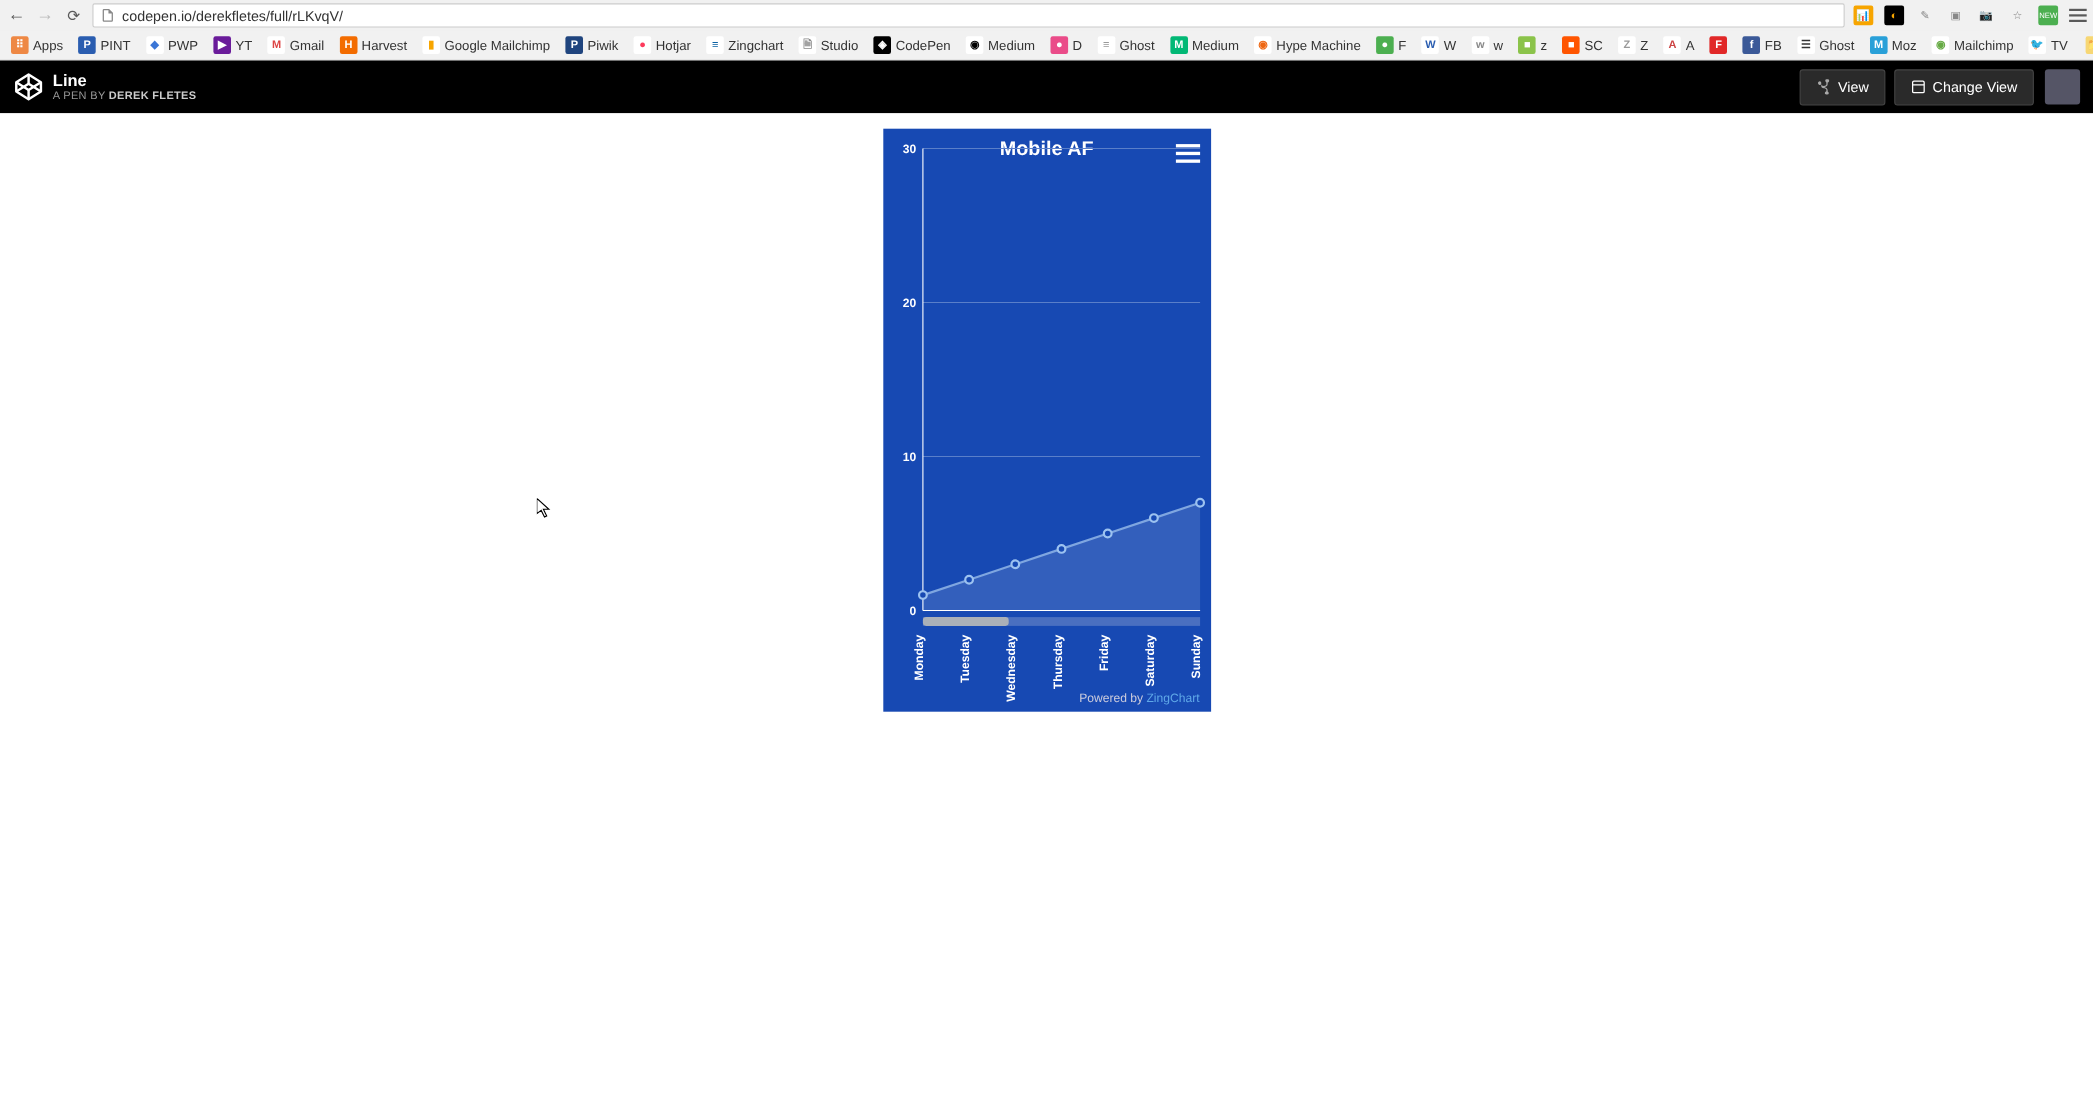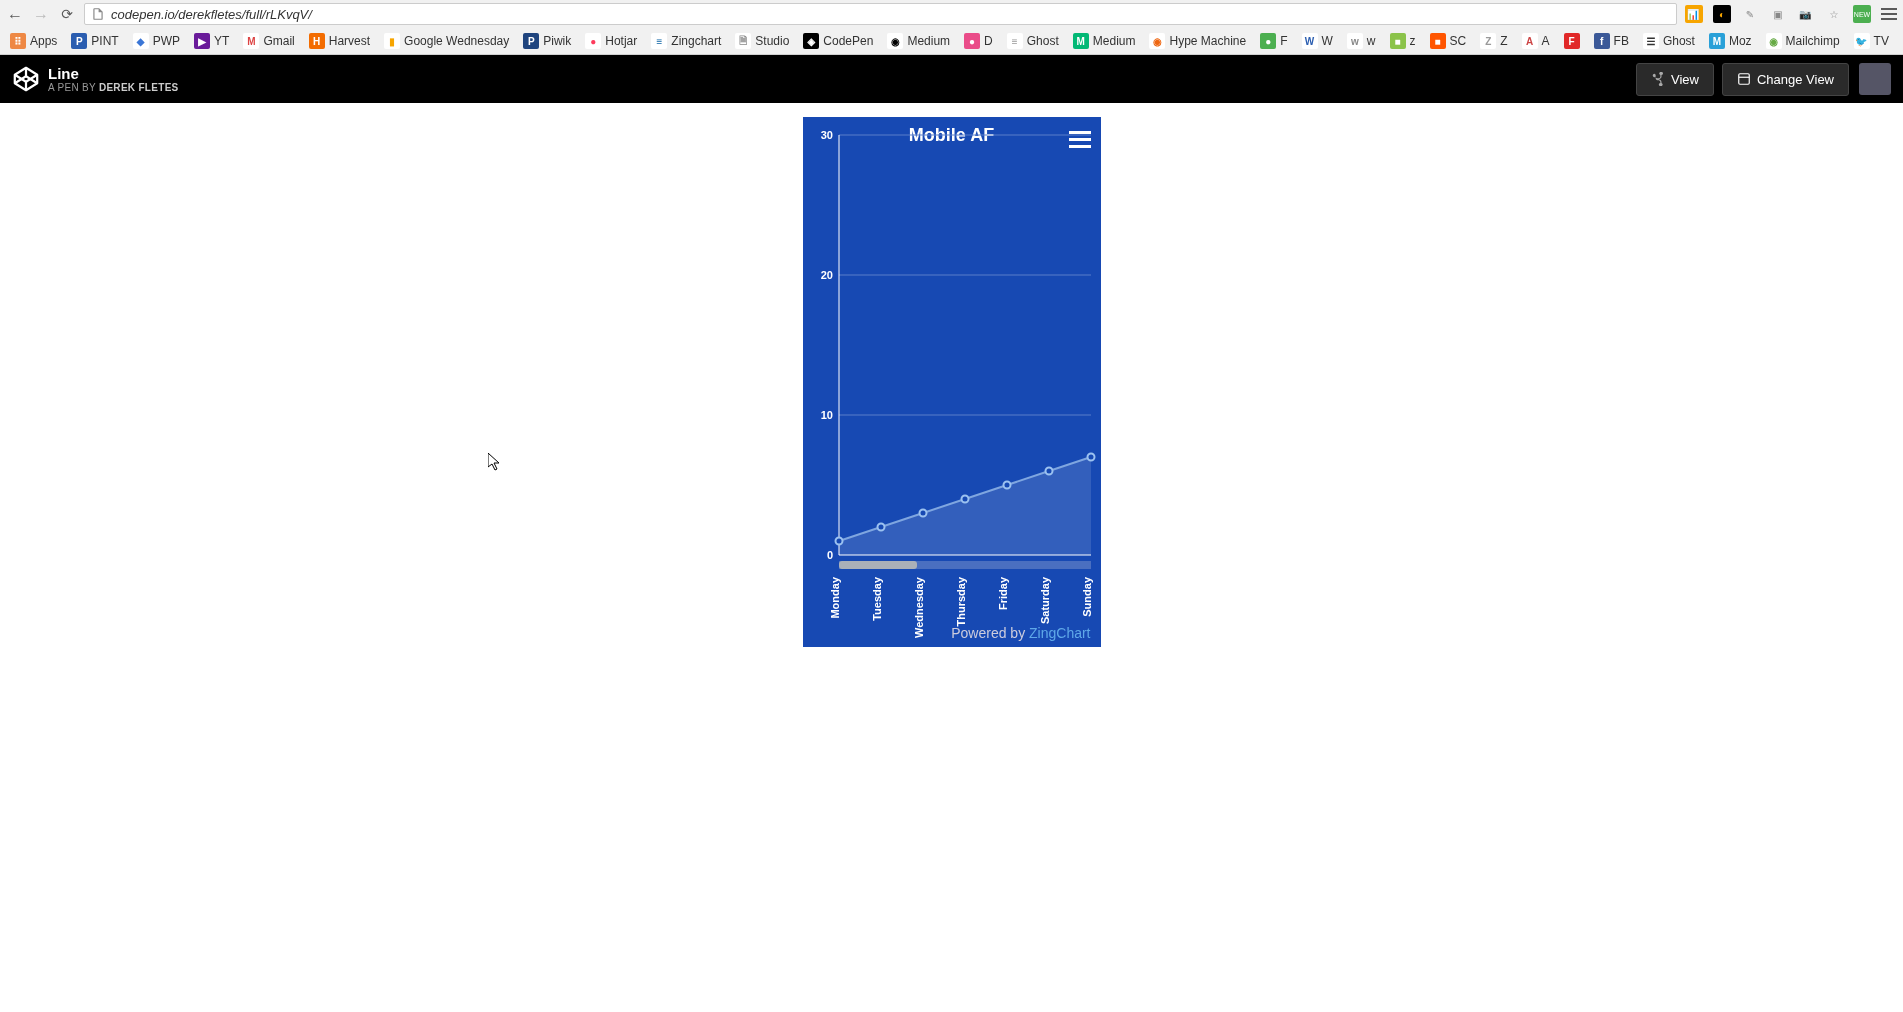--- a/index.html
+++ b/index.html
@@ -4,21 +4,21 @@
 <style>
 * { margin: 0; padding: 0; box-sizing: border-box; }
 body { font-family: -apple-system, BlinkMacSystemFont, "Segoe UI", Arial, sans-serif; background: #fff; overflow: hidden; }
 
 
 .browser-chrome { background: #f1f1f1; border-bottom: 1px solid #d0d0d0; }
 .toolbar-row { display: flex; align-items: center; height: 28px; padding: 0 6px; gap: 8px; }
 .nav-btn { width: 18px; height: 18px; display: flex; align-items: center; justify-content: center; color: #5a5a5a; font-size: 16px; }
 .nav-btn.disabled { color: #bbb; }
 .reload-icon { font-size: 14px; }
-.url-bar { flex: 1; display: flex; align-items: center; background: #fff; border: 1px solid #ccc; border-radius: 2px; height: 22px; padding: 0 6px; font-size: 13px; color: #333; gap: 6px; font-style: italic; }
+.url-bar { flex: 1; display: flex; align-items: center; background: #fff; border: 1px solid #ccc; border-radius: 2px; height: 22px; padding: 0 6px; font-size: 13px; color: #333; gap: 6px; }
 .page-icon { width: 14px; height: 14px; color: #888; }
 .ext-icons { display: flex; gap: 10px; align-items: center; }
 .ext-icon { width: 18px; height: 18px; border-radius: 2px; display: flex; align-items: center; justify-content: center; font-size: 10px; }
 .hamburger-chrome { display: flex; flex-direction: column; gap: 3px; width: 16px; }
 .hamburger-chrome span { height: 2px; background: #5a5a5a; }
 
 
 .bookmarks-bar { display: flex; align-items: center; height: 26px; padding: 0 4px; gap: 2px; background: #f1f1f1; overflow: hidden; }
 .bookmark { display: flex; align-items: center; gap: 4px; padding: 2px 6px; font-size: 12px; color: #333; white-space: nowrap; border-radius: 2px; }
 .bk-icon { width: 16px; height: 16px; display: flex; align-items: center; justify-content: center; font-size: 10px; font-weight: bold; border-radius: 2px; }
@@ -48,21 +48,21 @@
 .y-tick { fill: #fff; font-size: 11px; font-weight: 600; text-anchor: end; }
 .x-tick { fill: #fff; font-size: 11px; font-weight: 600; text-anchor: end; }
 .gridline { stroke: #5a7fc9; stroke-width: 1; }
 .axis-line { stroke: #fff; stroke-width: 1; }
 .area-fill { fill: rgba(255,255,255,0.12); }
 .data-line { stroke: #7fa6e0; stroke-width: 2; fill: none; }
 .data-point { fill: #1749b3; stroke: #9cc2f0; stroke-width: 2; }
 .scroll-track { fill: #4a6fc0; }
 .scroll-thumb { fill: #aab0b8; }
 
-.chart-footer { position: absolute; bottom: 6px; right: 10px; font-size: 14px; color: #ccd; text-align: right; }
+.chart-footer { position: absolute; bottom: 6px; right: 10px; font-size: 11px; color: #ccd; text-align: right; }
 .chart-footer a { color: #5fa8e8; text-decoration: none; }
 
 
 .cursor { position: absolute; left: 488px; top: 350px; pointer-events: none; }
 
 </style>
 </head>
 <body>
 
 <div class="browser-chrome">
@@ -112,21 +112,21 @@
       <div class="bookmark">
         <div class="bk-icon" style="background: rgb(255, 255, 255); color: rgb(221, 68, 68);">M</div>
         <span>Gmail</span>
       </div>
       <div class="bookmark">
         <div class="bk-icon" style="background: rgb(243, 108, 0); color: rgb(255, 255, 255);">H</div>
         <span>Harvest</span>
       </div>
       <div class="bookmark">
         <div class="bk-icon" style="background: rgb(255, 255, 255); color: rgb(247, 165, 0);">▮</div>
-        <span>Google Wednesday</span>
+        <span>Google Mailchimp</span>
       </div>
       <div class="bookmark">
         <div class="bk-icon" style="background: rgb(31, 68, 126); color: rgb(255, 255, 255);">P</div>
         <span>Piwik</span>
       </div>
       <div class="bookmark">
         <div class="bk-icon" style="background: rgb(255, 255, 255); color: rgb(253, 58, 92);">●</div>
         <span>Hotjar</span>
       </div>
       <div class="bookmark">

